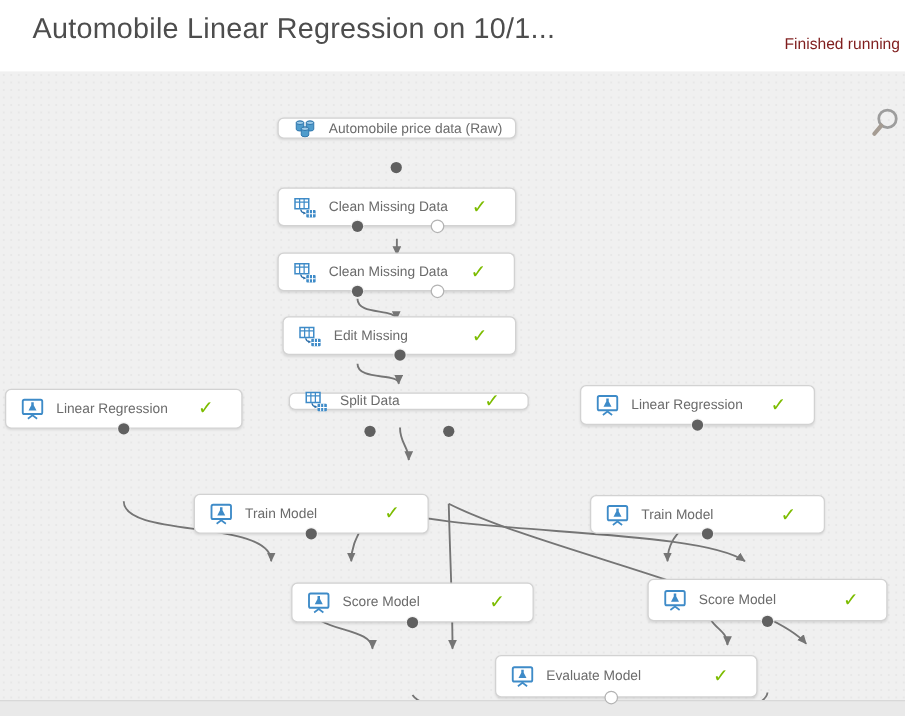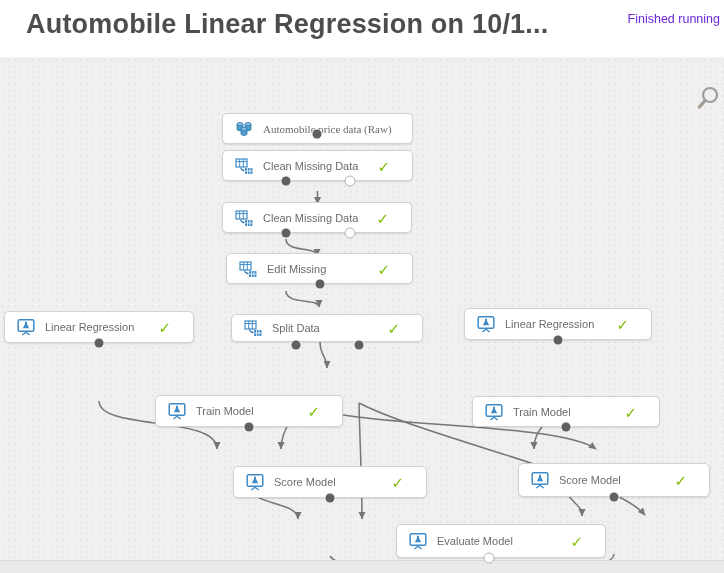--- a/index.html
+++ b/index.html
@@ -8,23 +8,23 @@
 
   
   #canvas{position:absolute;left:0;top:57px;width:724px;height:516px;
     background-color:#f0f0f0;
     background-image:radial-gradient(circle,#e7e7e7 1px,rgba(0,0,0,0) 1px);
     background-size:6px 6px;z-index:0;}
   #edges{position:absolute;left:0;top:0;width:724px;height:573px;z-index:2;pointer-events:none;}
 
   
   #header{position:absolute;left:0;top:0;width:724px;height:57px;background:#ffffff;z-index:5;}
-  #title{position:absolute;left:26px;top:9px;font-size:27px;font-weight:700;color:#4d4d4d;
+  #title{position:absolute;left:26px;top:9px;font-size:23px;font-weight:400;color:#4d4d4d;
     letter-spacing:0.2px;white-space:nowrap;}
-  #status{position:absolute;right:4px;top:12px;font-size:12.5px;color:#6d28d9;white-space:nowrap;}
+  #status{position:absolute;right:4px;top:28px;font-size:12.5px;color:#7f1d1d;white-space:nowrap;}
 
   
   .node{position:absolute;background:#ffffff;border:1px solid #d2d2d2;border-radius:5px;
     box-shadow:0 1px 2px rgba(0,0,0,0.10);z-index:3;box-sizing:border-box;cursor:pointer;}
   .node .icon{position:absolute;left:11px;top:50%;transform:translateY(-50%);width:20px;height:20px;}
   .node .label{position:absolute;left:40px;top:50%;transform:translateY(-50%);
     font-size:11px;color:#6b6b6b;white-space:nowrap;}
   .node .check{position:absolute;right:22px;top:50%;transform:translateY(-50%);
     color:#7cbc00;font-size:15px;font-weight:bold;line-height:1;}
 
@@ -71,21 +71,21 @@
     </svg>
   </div>
 
   <svg id="magnifier" viewBox="0 0 30 32">
     <circle cx="16" cy="11" r="7" fill="none" stroke="#9d9d9d" stroke-width="2.2"></circle>
     <line x1="11" y1="16.5" x2="5.5" y2="23" stroke="#a59c93" stroke-width="3.4" stroke-linecap="round"></line>
   </svg>
 
   <div id="hscroll"></div>
 
-  <div class="node" style="left: 222px; top: 113px; width: 191px; height: 31px; font-family: Liberation Serif, serif;">
+  <div class="node" style="left: 222px; top: 94px; width: 191px; height: 17px;">
       <span class="icon"><svg width="20" height="20" viewBox="0 0 20 20">
           <path d="M3,5.2 a3,1.4 0 0 1 6,0 v5.2 a3,1.4 0 0 1 -6,0 z" fill="#4f9ccc" stroke="#2f77ad" stroke-width="0.8"></path>
           <ellipse cx="6" cy="5.2" rx="3" ry="1.4" fill="#9ecbe8" stroke="#2f77ad" stroke-width="0.8"></ellipse>
           <path d="M11,5.2 a3,1.4 0 0 1 6,0 v5.2 a3,1.4 0 0 1 -6,0 z" fill="#4f9ccc" stroke="#2f77ad" stroke-width="0.8"></path>
           <ellipse cx="14" cy="5.2" rx="3" ry="1.4" fill="#9ecbe8" stroke="#2f77ad" stroke-width="0.8"></ellipse>
           <path d="M7,10 a3,1.4 0 0 1 6,0 v5 a3,1.4 0 0 1 -6,0 z" fill="#4f9ccc" stroke="#2f77ad" stroke-width="0.8"></path>
           <ellipse cx="10" cy="10" rx="3" ry="1.4" fill="#9ecbe8" stroke="#2f77ad" stroke-width="0.8"></ellipse>
         </svg></span>
       <span class="label">Automobile price data (Raw)</span>
     </div>
@@ -136,21 +136,21 @@
           <path d="M8.8,13.2 l2.2,1.3 -2.4,1 z" fill="#2a6da8"></path>
           <rect x="11" y="12" width="7.5" height="6" rx="0.8" fill="#3e8bc8"></rect>
           <line x1="13.5" y1="12" x2="13.5" y2="18" stroke="#fff" stroke-width="0.8"></line>
           <line x1="16" y1="12" x2="16" y2="18" stroke="#fff" stroke-width="0.8"></line>
           <line x1="11" y1="15" x2="18.5" y2="15" stroke="#fff" stroke-width="0.8"></line>
         </svg></span>
       <span class="label">Edit Missing</span>
       <span class="check">✓</span>
     </div>
     <div class="port filled" style="left: 320px; top: 284px;"></div>
-    <div class="node" style="left: 231px; top: 314px; width: 192px; height: 28px;">
+    <div class="node" style="left: 231px; top: 314px; width: 192px; height: 14px;">
       <span class="icon"><svg width="20" height="20" viewBox="0 0 20 20">
           <rect x="2" y="3" width="11" height="8" fill="#fff" stroke="#3e8bc8" stroke-width="1.2"></rect>
           <line x1="2" y1="5.6" x2="13" y2="5.6" stroke="#3e8bc8" stroke-width="1"></line>
           <line x1="5.7" y1="3" x2="5.7" y2="11" stroke="#3e8bc8" stroke-width="1"></line>
           <line x1="9.3" y1="3" x2="9.3" y2="11" stroke="#3e8bc8" stroke-width="1"></line>
           <path d="M6.6,11.6 C6.9,13.4 7.7,14 9.2,14.3" fill="none" stroke="#2a6da8" stroke-width="1.1"></path>
           <path d="M8.8,13.2 l2.2,1.3 -2.4,1 z" fill="#2a6da8"></path>
           <rect x="11" y="12" width="7.5" height="6" rx="0.8" fill="#3e8bc8"></rect>
           <line x1="13.5" y1="12" x2="13.5" y2="18" stroke="#fff" stroke-width="0.8"></line>
           <line x1="16" y1="12" x2="16" y2="18" stroke="#fff" stroke-width="0.8"></line>

